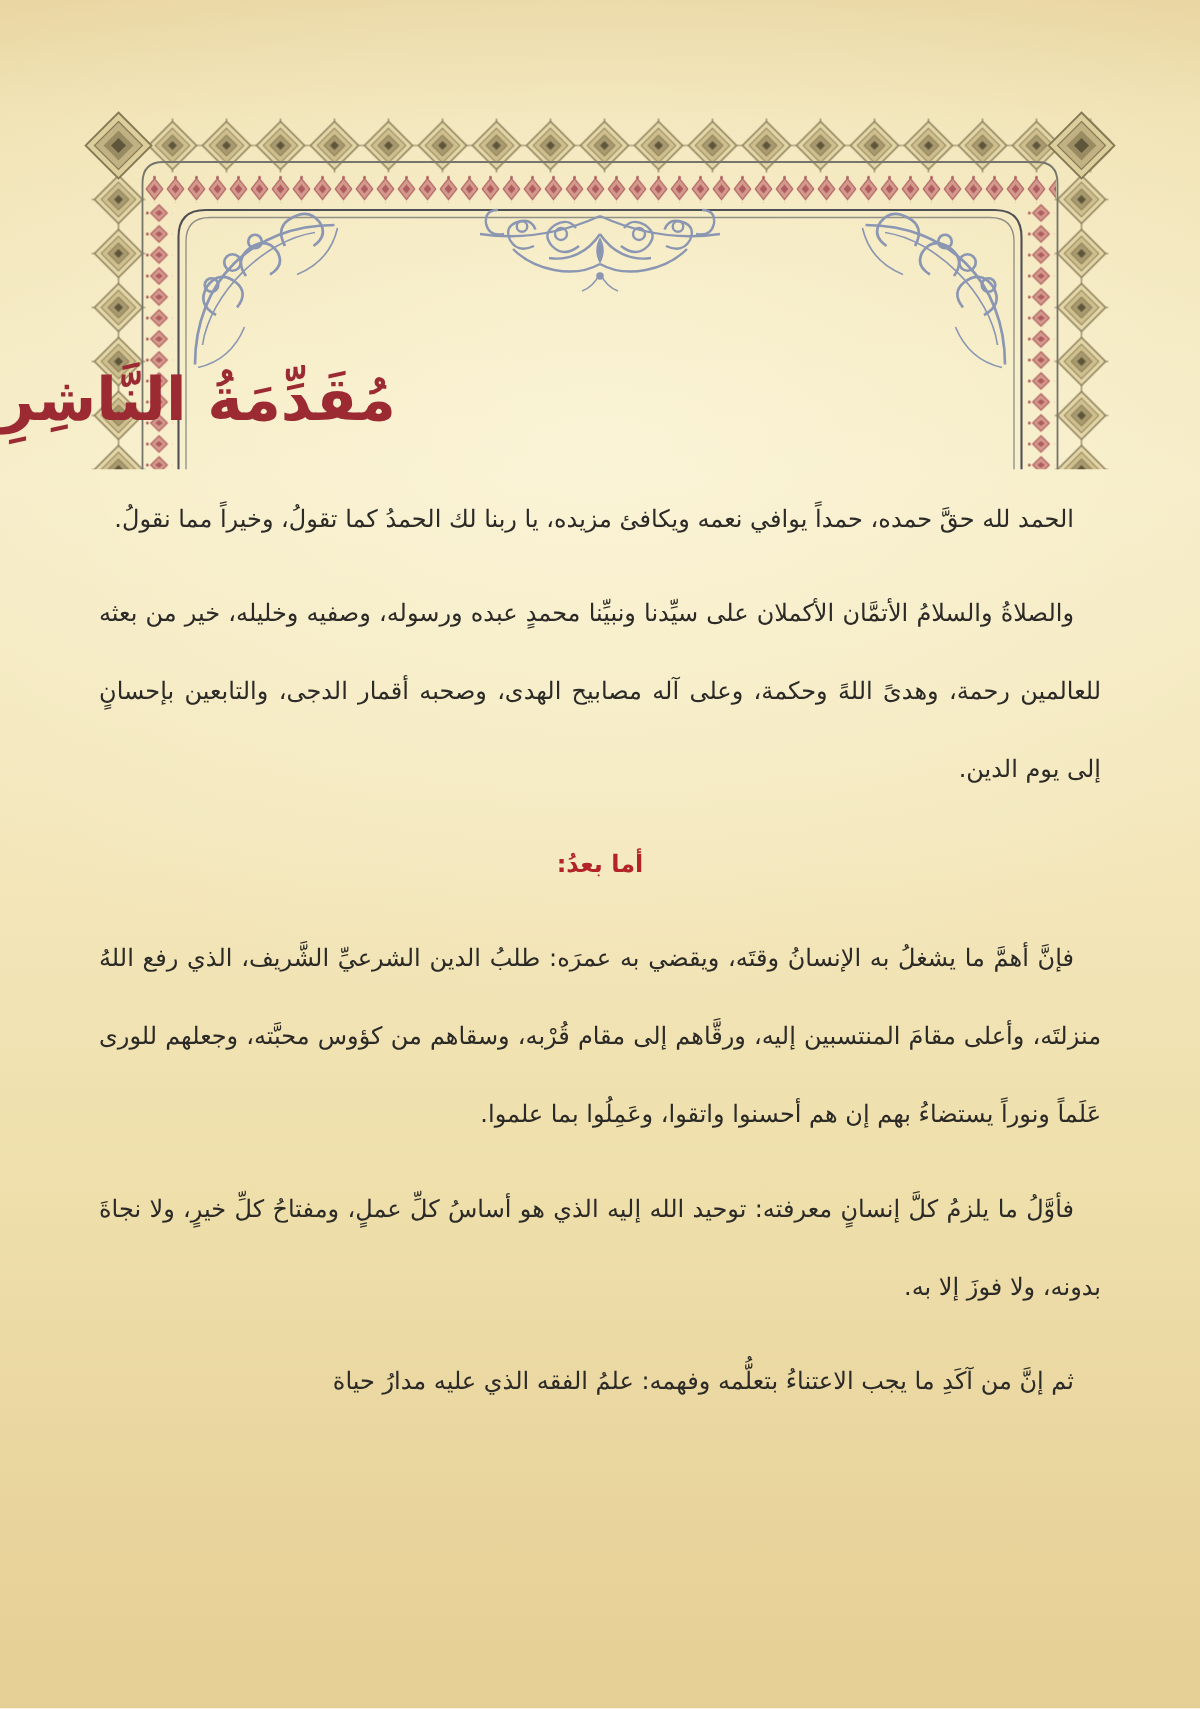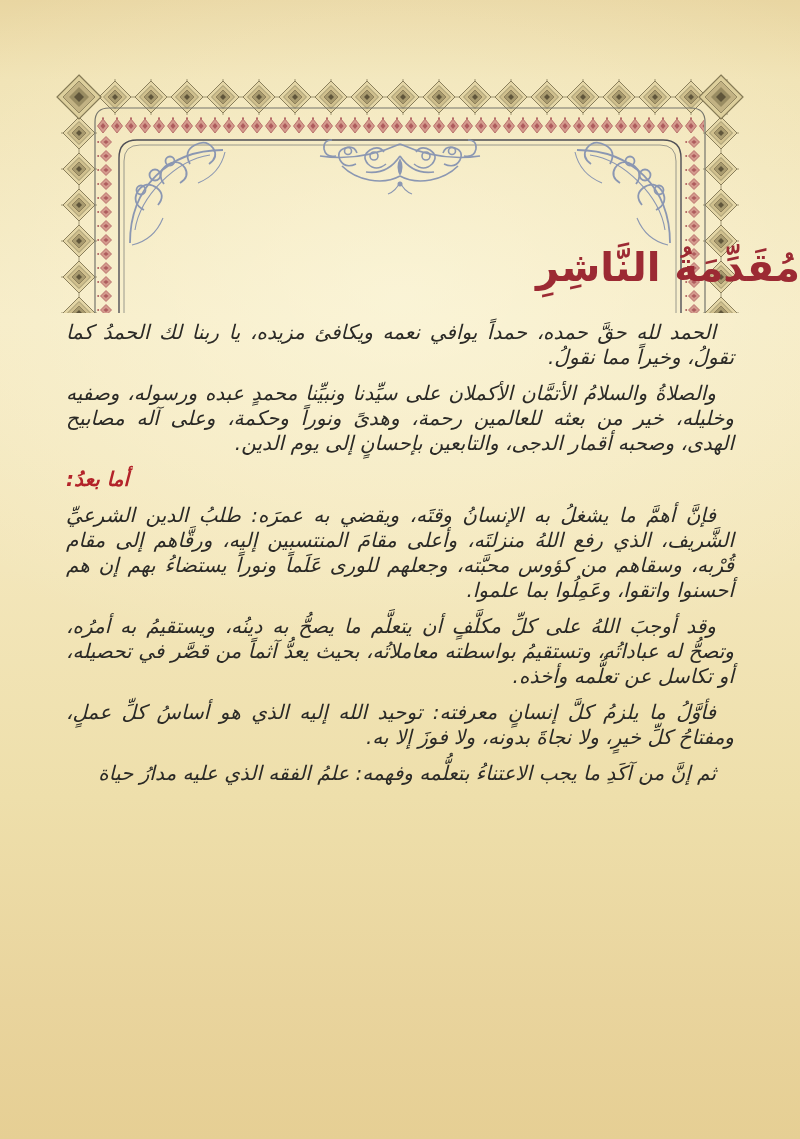--- a/index.html
+++ b/index.html
@@ -9,42 +9,41 @@
     overflow:hidden;
     direction:rtl;
     font-family:"DejaVu Sans",sans-serif;
     background:
       radial-gradient(ellipse 860px 520px at 50% 26%, rgba(255,252,230,.55), rgba(255,252,230,0) 72%),
       linear-gradient(180deg,#e9d6a2 0%,#f0e2b3 7%,#f5eac3 28%,#f3e6ba 50%,#eedfab 70%,#e9d49d 88%,#e6cf94 100%);
   }
   .frame{position:absolute;top:0;left:0;width:800px;height:313px;}
   .page-title{
     position:absolute;top:244px;left:0;right:0;
-    margin:0;text-align:right;
+    margin:0;text-align:left;
     font-size:40px;font-weight:bold;
     color:#9c2a33;
     letter-spacing:0;
   }
   .text-block{
     position:absolute;top:320px;right:66px;left:66px;
     color:#2b2a26;
   }
   .text-block p{
     margin:0 0 11px 0;
-    font-size:20px;
-    line-height:25px;
+    font-size:16px;
+    line-height:52px;
     text-align:justify;
     text-indent:18px;
-    font-style:italic;
   }
   .text-block p.section-heading{
     color:#b3232a;
     font-weight:bold;
     text-indent:0;
-    text-align:left;
+    text-align:center;
     margin:2px 0 11px 0;
   }
 </style>
 </head>
 <body>
 
 <div class="page">
 
   <div class="frame">
     <svg width="800" height="313" viewBox="0 0 800 313">
@@ -138,21 +137,20 @@
         <path d="M0,16 q5,9 0,18 q-5,-9 0,-18" fill="#8b97b2" stroke="none"></path>
         <circle cy="42" r="2.5" fill="#8b97b2" stroke="none"></circle>
       </g>
     </svg>
   </div>
 
   <h1 class="page-title">مُقَدِّمَةُ النَّاشِرِ</h1>
 
   <div class="text-block">
     <p>الحمد لله حقَّ حمده، حمداً يوافي نعمه ويكافئ مزيده، يا ربنا لك الحمدُ كما تقولُ، وخيراً مما نقولُ.</p>
-    <p>والصلاةُ والسلامُ الأتمَّان الأكملان على سيِّدنا ونبيِّنا محمدٍ عبده ورسوله، وصفيه وخليله، خير من بعثه للعالمين رحمة، وهدىً ونوراً وحكمة، وعلى آله مصابيح الهدى، وصحبه أقمار الدجى، والتابعين بإحسانٍ إلى يوم الدين.</p>
+    <p>والصلاةُ والسلامُ الأتمَّان الأكملان على سيِّدنا ونبيِّنا محمدٍ عبده ورسوله، وصفيه وخليله، خير من بعثه للعالمين رحمة، وهدىً اللهً وحكمة، وعلى آله مصابيح الهدى، وصحبه أقمار الدجى، والتابعين بإحسانٍ إلى يوم الدين.</p>
     <p class="section-heading">أما بعدُ:</p>
     <p>فإنَّ أهمَّ ما يشغلُ به الإنسانُ وقتَه، ويقضي به عمرَه: طلبُ الدين الشرعيِّ الشَّريف، الذي رفع اللهُ منزلتَه، وأعلى مقامَ المنتسبين إليه، ورقَّاهم إلى مقام قُرْبه، وسقاهم من كؤوس محبَّته، وجعلهم للورى عَلَماً ونوراً يستضاءُ بهم إن هم أحسنوا واتقوا، وعَمِلُوا بما علموا.</p>
-    <p>وقد أوجبَ اللهُ على كلِّ مكلَّفٍ أن يتعلَّم ما يصحُّ به دينُه، ويستقيمُ به أمرُه، وتصحُّ له عباداتُه، وتستقيمُ بواسطته معاملاتُه، بحيث يعدُّ آثماً من قصَّر في تحصيله، أو تكاسل عن تعلُّمه وأخذه.</p>
     <p>فأوَّلُ ما يلزمُ كلَّ إنسانٍ معرفته: توحيد الله إليه الذي هو أساسُ كلِّ عملٍ، ومفتاحُ كلِّ خيرٍ، ولا نجاةَ بدونه، ولا فوزَ إلا به.</p>
     <p>ثم إنَّ من آكَدِ ما يجب الاعتناءُ بتعلُّمه وفهمه: علمُ الفقه الذي عليه مدارُ حياة</p>
   </div>
 
 </div>
 
 </body></html>

